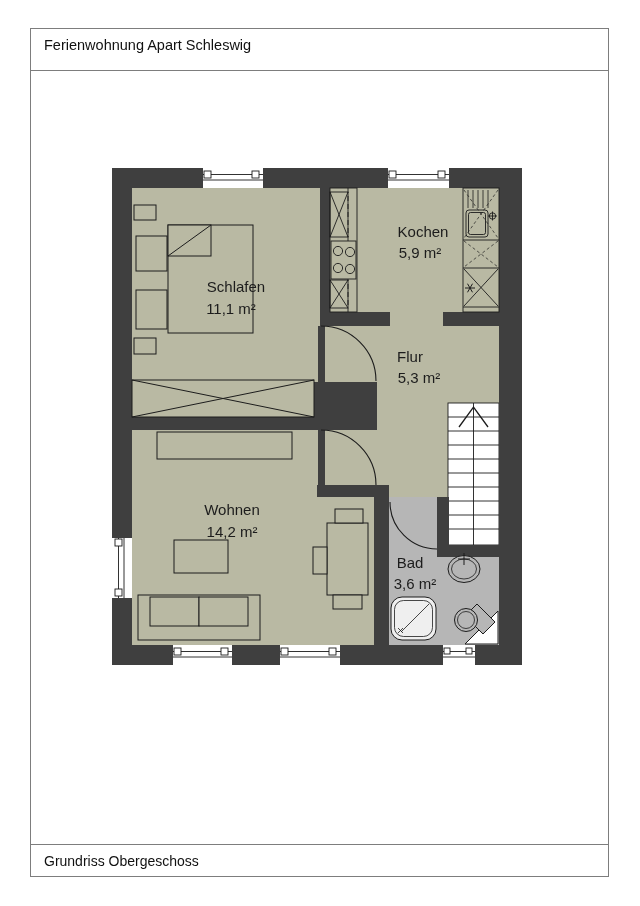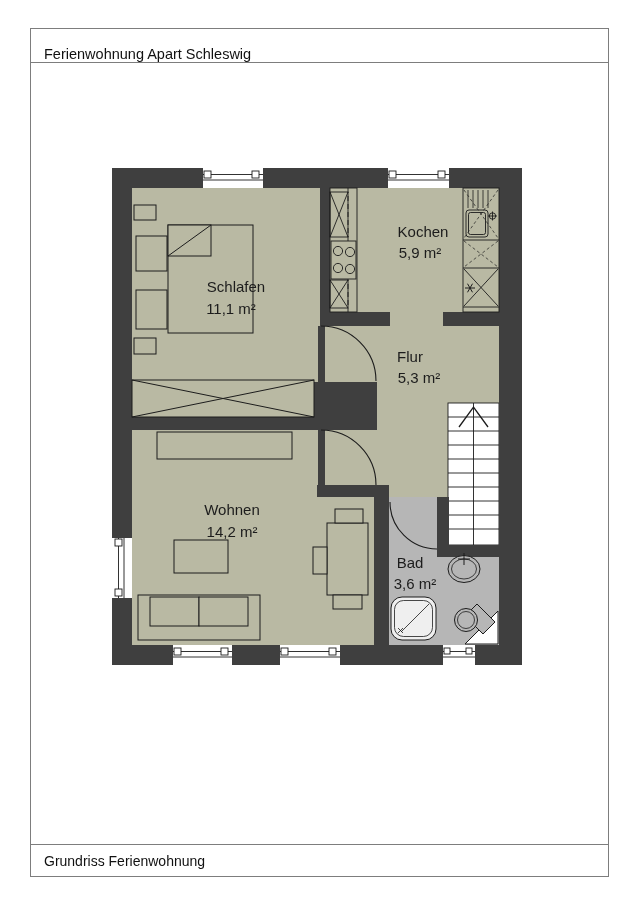--- a/index.html
+++ b/index.html
@@ -1,22 +1,22 @@
 <!DOCTYPE html>
 <html style="--wall: #3f3f3f; --floor: #b9b9a3; --bath: #b6b6b6; --stairs: #ffffff; --line: #1c1c1c;"><head>
 <meta charset="utf-8">
 <style>
   html,body{margin:0;padding:0;background:#e8e8e8;}
   .page{position:relative;width:640px;height:906px;background:#ffffff;
         font-family:"Liberation Sans", sans-serif;overflow:hidden;}
   .sheet-border{position:absolute;left:30px;top:28px;width:579px;height:849px;
                 border:1px solid #7d7d7d;box-sizing:border-box;}
-  .sheet-header{position:absolute;left:0;top:0;width:100%;height:34px;
+  .sheet-header{position:absolute;left:0;top:8px;width:100%;height:34px;
                 border-bottom:1px solid #7d7d7d;box-sizing:border-box;
-                display:flex;align-items:flex-end;}
+                display:flex;align-items:flex-start;}
   .sheet-header span{padding-left:13px;font-size:14.5px;color:#111;}
   .sheet-footer{position:absolute;left:0;bottom:0;width:100%;height:32px;
                 border-top:1px solid #7d7d7d;box-sizing:border-box;
                 display:flex;align-items:center;}
   .sheet-footer span{padding-left:13px;font-size:14px;color:#111;}
   .plan-svg{position:absolute;left:0;top:0;}
   .floor-title{position:absolute;left:112px;top:725px;font-size:31px;
                letter-spacing:0.5px;color:#141414;}
   .room-label{font-size:15px;fill:#1c1c1c;}
   text{font-family:"Liberation Sans", sans-serif;}
@@ -24,21 +24,21 @@
 </head>
 <body>
 
 <div class="page">
 
   <div class="sheet-border">
     <div class="sheet-header">
       <span>Ferienwohnung Apart Schleswig</span>
     </div>
     <div class="sheet-footer">
-      <span>Grundriss Ferienwohnung</span>
+      <span>Grundriss Obergeschoss</span>
     </div>
   </div>
 
   <svg class="plan-svg" width="640" height="906" viewBox="0 0 640 906">
 
     <g>
       <rect x="132" y="188" width="367" height="457" style="fill:var(--floor)"></rect>
       <polygon points="389,497 437,497 437,557 499,557 499,645 389,645" style="fill:var(--bath)"></polygon>
     </g>
 

